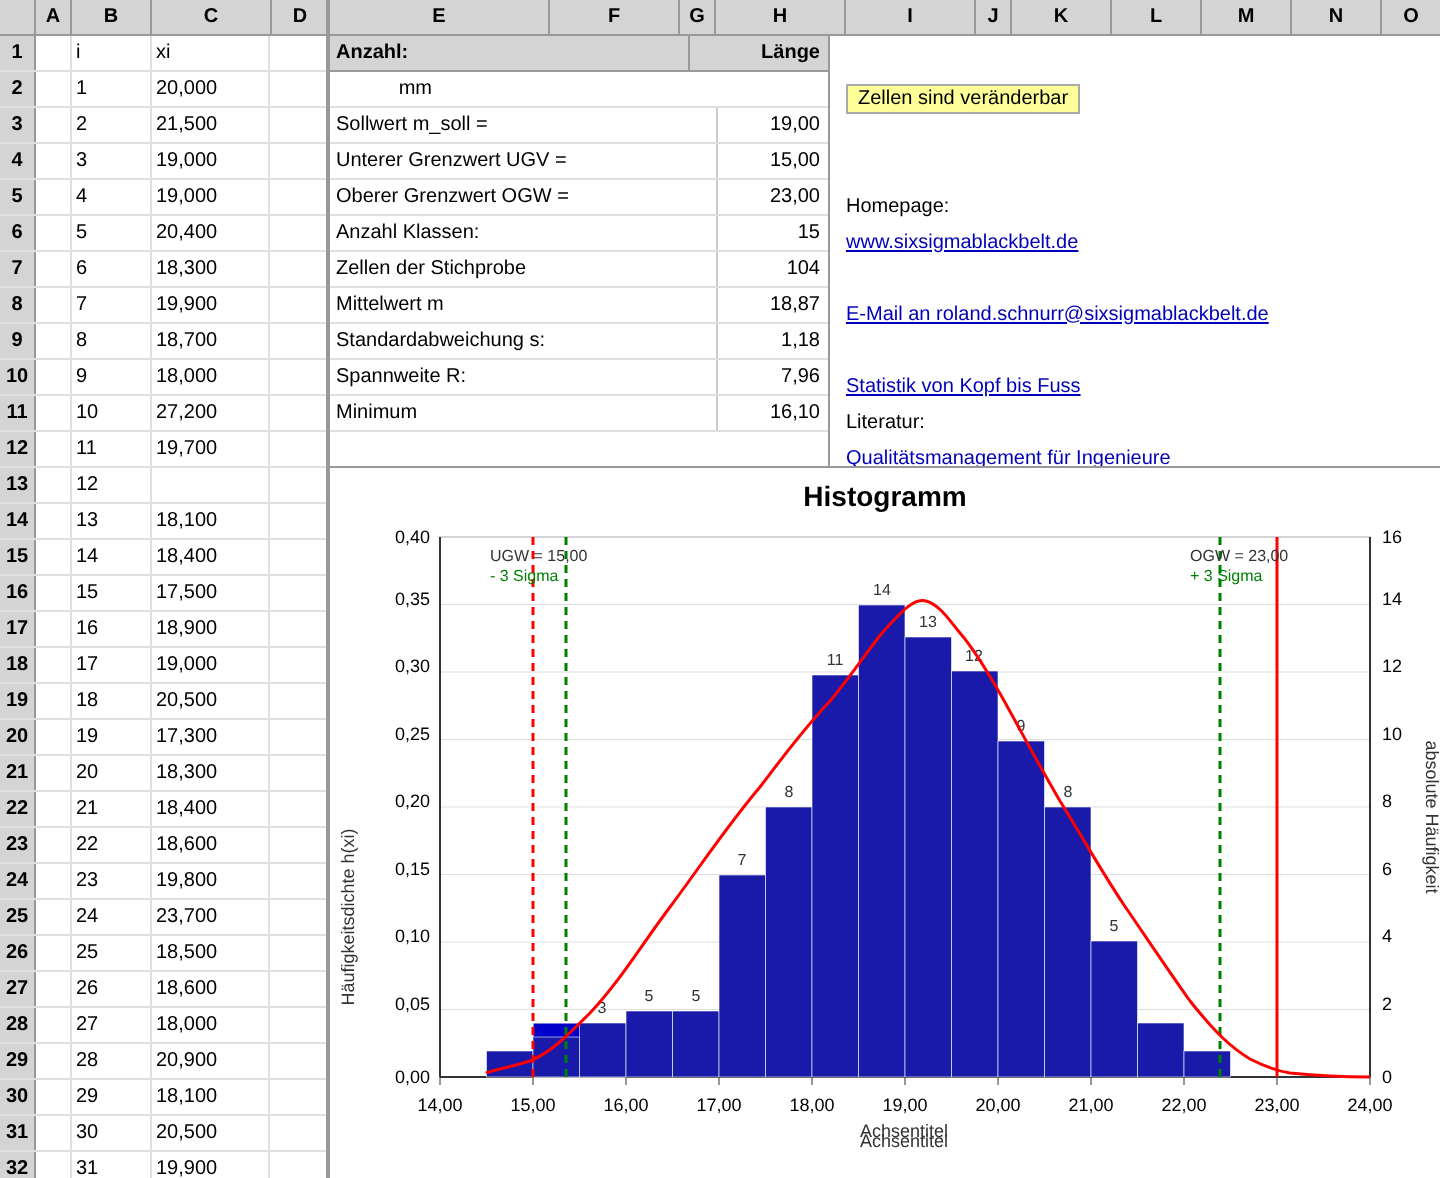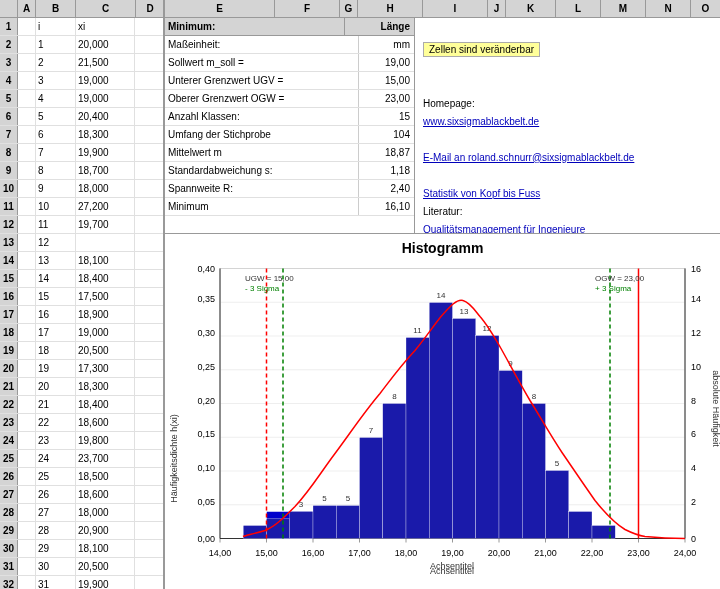--- a/index.html
+++ b/index.html
@@ -440,61 +440,60 @@
       <div class="gh-cell" style="width:45px;">M</div>
       <div class="gh-cell" style="width:45px;">N</div>
       <div class="gh-cell" style="flex:1;border-right:none;">O</div>
     </div>
 
     <div class="top-right">
 
       <div class="params-section">
 
         <div class="ps-row" style="background:#d4d4d4;border-bottom:1px solid #999;">
-          <div class="ps-label" style="background:#d4d4d4;font-weight:bold;border-right:1px solid #999;">Minimum:</div>
+          <div class="ps-label" style="background:#d4d4d4;font-weight:bold;border-right:1px solid #999;">Anzahl:</div>
           <div class="ps-eq" style="background:#d4d4d4;border-right:none;"></div>
           <div class="ps-val" style="background:#d4d4d4;font-weight:bold;">Länge</div>
         </div>
 
         <div id="paramRows">
             <div class="ps-row">
-    <div class="ps-label">Maßeinheit:</div>
     <div class="ps-val" style="min-width:55px;">mm</div>
   </div>
             <div class="ps-row">
     <div class="ps-label">Sollwert m_soll =</div>
     <div class="ps-val" style="min-width:55px;">19,00</div>
   </div>
             <div class="ps-row">
     <div class="ps-label">Unterer Grenzwert UGV =</div>
     <div class="ps-val" style="min-width:55px;">15,00</div>
   </div>
             <div class="ps-row">
     <div class="ps-label">Oberer Grenzwert OGW =</div>
     <div class="ps-val" style="min-width:55px;">23,00</div>
   </div>
             <div class="ps-row">
     <div class="ps-label">Anzahl Klassen:</div>
     <div class="ps-val" style="min-width:55px;">15</div>
   </div>
             <div class="ps-row">
-    <div class="ps-label">Umfang der Stichprobe</div>
+    <div class="ps-label">Zellen der Stichprobe</div>
     <div class="ps-val" style="min-width:55px;">104</div>
   </div>
             <div class="ps-row">
     <div class="ps-label">Mittelwert m</div>
     <div class="ps-val" style="min-width:55px;">18,87</div>
   </div>
             <div class="ps-row">
     <div class="ps-label">Standardabweichung s:</div>
     <div class="ps-val" style="min-width:55px;">1,18</div>
   </div>
             <div class="ps-row">
     <div class="ps-label">Spannweite R:</div>
-    <div class="ps-val" style="min-width:55px;">2,40</div>
+    <div class="ps-val" style="min-width:55px;">7,96</div>
   </div>
             <div class="ps-row">
     <div class="ps-label">Minimum</div>
     <div class="ps-val" style="min-width:55px;">16,10</div>
   </div>
           </div>
       </div>
 
       <div class="info-panel">
 

